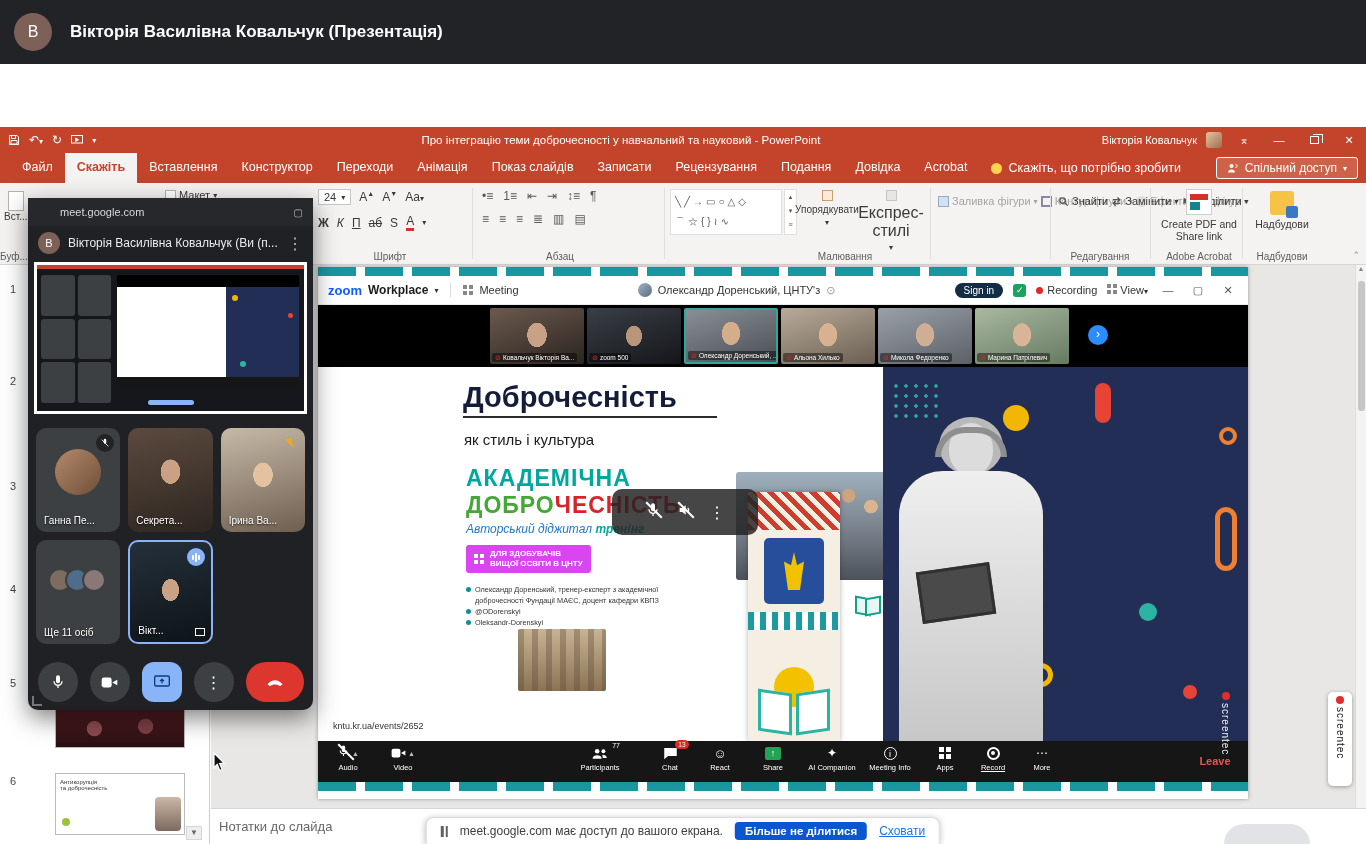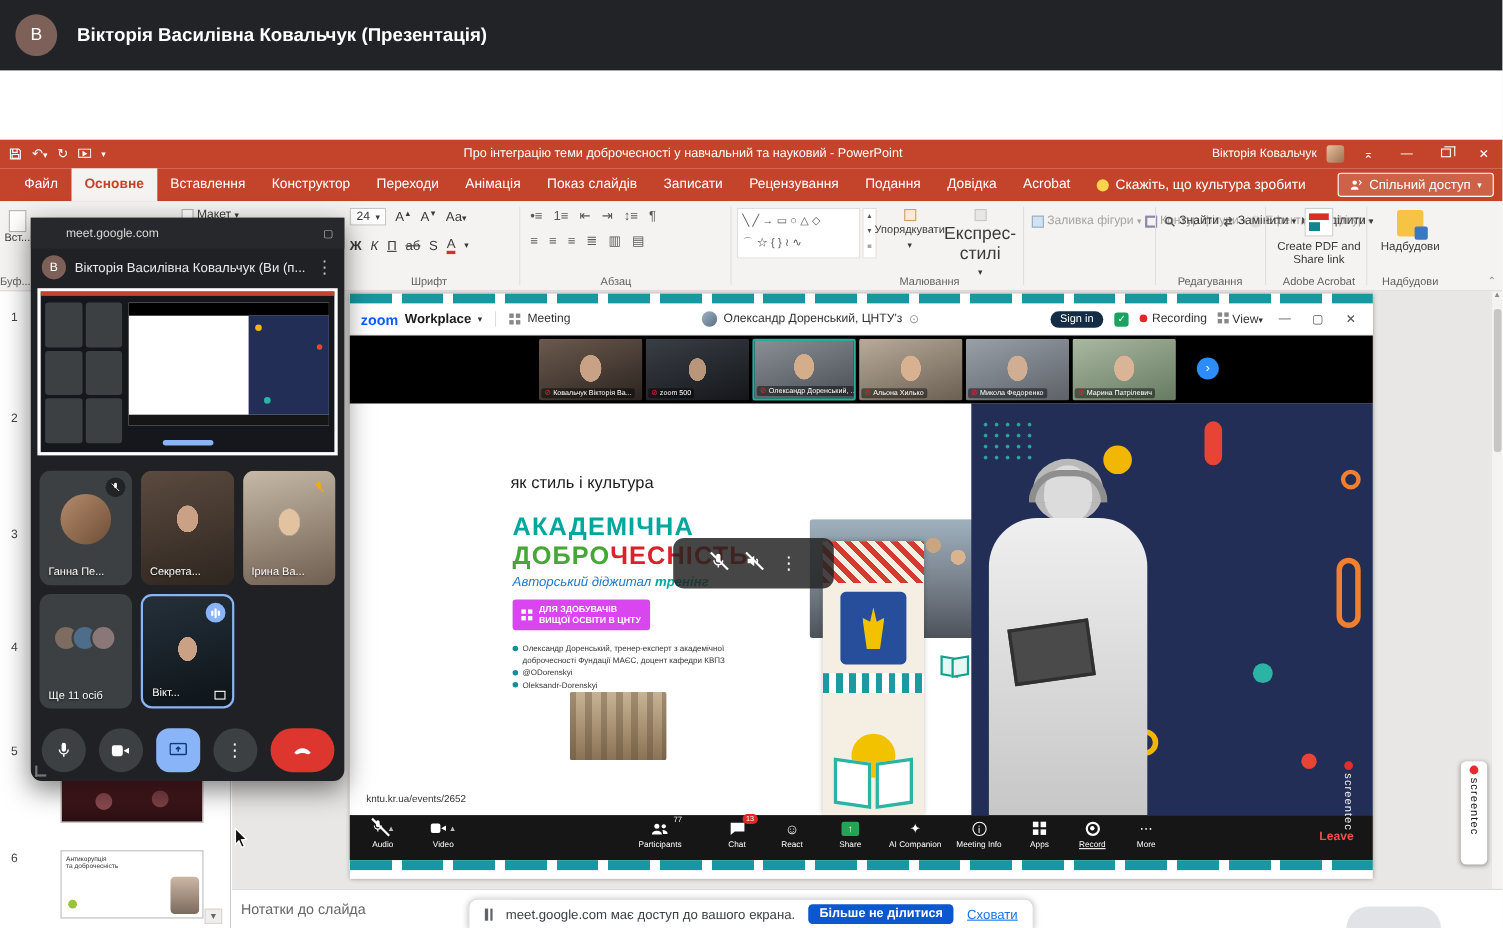--- a/index.html
+++ b/index.html
@@ -371,34 +371,34 @@
       <span class="tb-ava"></span>
       <span class="winbtn">⌅</span>
       <span class="winbtn">—</span>
       <span class="winbtn"><span class="restore-ic"></span></span>
       <span class="winbtn">✕</span>
     </div>
   </div>
 
   <div class="ppt-tabs">
     <span class="tab">Файл</span>
-    <span class="tab active">Основне</span>
+    <span class="tab active">Скажіть</span>
     <span class="tab">Вставлення</span>
     <span class="tab">Конструктор</span>
     <span class="tab">Переходи</span>
     <span class="tab">Анімація</span>
     <span class="tab">Показ слайдів</span>
     <span class="tab">Записати</span>
     <span class="tab">Рецензування</span>
     <span class="tab">Подання</span>
     <span class="tab">Довідка</span>
     <span class="tab">Acrobat</span>
     <span class="tellme">
       <span class="bulb"></span>
-      <span>Скажіть, що культура зробити</span>
+      <span>Скажіть, що потрібно зробити</span>
     </span>
     <span class="share-btn">
       <svg width="12" height="12" viewBox="0 0 24 24" fill="#fff">
           <circle cx="9" cy="8" r="4"></circle>
           <path d="M2 21c0-4 3-6 7-6s7 2 7 6z"></path>
           <path d="M17 4l4 4-4 4" fill="none" stroke="#fff" stroke-width="2"></path>
         </svg>
       <span>Спільний доступ</span>
       <span class="caret">▾</span>
     </span>
@@ -618,20 +618,21 @@
                 <span class="micoff-s">⊘</span>
                 <span>Марина Патрілевич</span>
               </span>
             </div>
         </div>
         <div class="strip-next">›</div>
       </div>
 
       <div class="zoom-main">
         <div class="inner-left">
+          <div class="sl-title">Доброчесність</div>
           <div class="sl-sub">як стиль і культура</div>
           <div class="poster">
             <div class="p1">АКАДЕМІЧНА</div>
             <div class="p2"><span class="grn">ДОБРО</span><span class="red">ЧЕСНІСТЬ</span></div>
             <div class="p3"><span class="blu">Авторський діджитал</span> <span class="tl">тренінг</span></div>
             <div class="badge">
               <span class="badge-ic"></span>
               <span><span>ДЛЯ ЗДОБУВАЧІВ</span><br><span>ВИЩОЇ ОСВІТИ В ЦНТУ</span></span>
             </div>
             <div class="credits">

